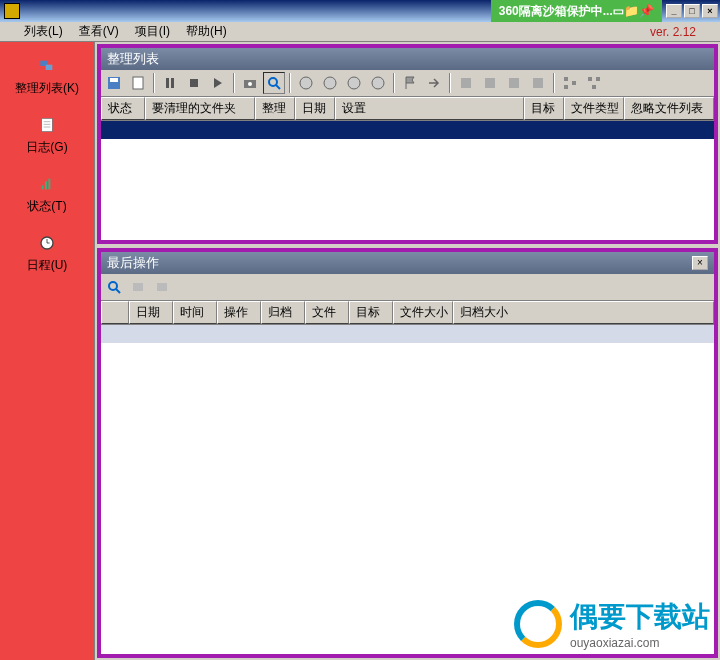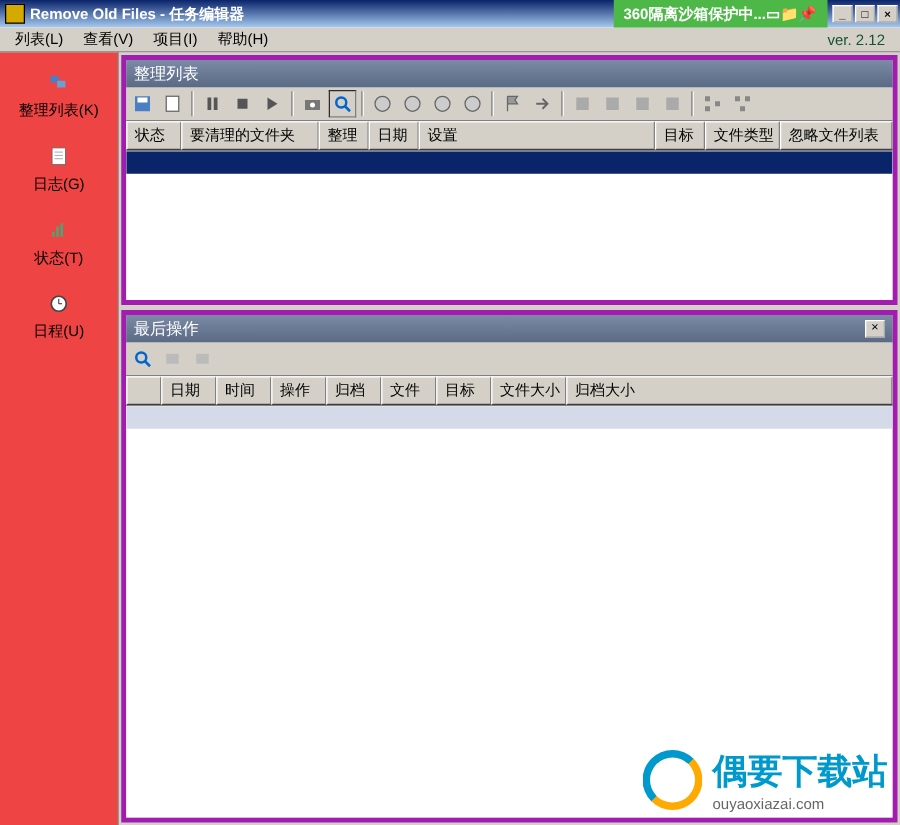--- a/index.html
+++ b/index.html
@@ -4,23 +4,23 @@
 <style>
 * { margin: 0; padding: 0; box-sizing: border-box; }
 body { font-family: Tahoma, Arial, sans-serif; font-size: 12px; background: #fff; width: 720px; height: 660px; overflow: hidden; position: relative; }
 
 .titlebar { height: 22px; background: linear-gradient(#0a246a, #a6caf0); display: flex; align-items: center; color: #fff; font-weight: bold; padding-left: 4px; }
 .titlebar-icon { width: 16px; height: 16px; margin-right: 4px; background: #d4aa00; border: 1px solid #000; }
 .sandbox-badge { background: #4db848; color: #fff; padding: 2px 8px; display: flex; align-items: center; gap: 0; margin-left: auto; margin-right: 4px; height: 100%; }
 .win-controls { display: flex; gap: 2px; margin-right: 2px; }
 .win-btn { width: 16px; height: 14px; background: #d4d0c8; border: 1px outset #fff; font-size: 9px; text-align: center; line-height: 12px; color: #000; cursor: pointer; }
 
-.menubar { background: #d4d0c8; height: 20px; display: flex; align-items: center; padding: 0 4px; border-bottom: 1px solid #808080; }
+.menubar { background: #d4d0c8; height: 20px; display: flex; align-items: center; padding: 0 16px; border-bottom: 1px solid #808080; }
 .menu-item { padding: 2px 8px; cursor: pointer; }
-.version { margin-left: auto; color: #14532d; padding-right: 8px; }
+.version { margin-left: auto; color: #b91c1c; padding-right: 8px; }
 
 .workspace { display: flex; height: calc(100% - 42px); }
 
 .sidebar { width: 95px; background: #ef4444; border-right: 1px solid #808080; padding-top: 4px; }
 .sidebar-item { display: flex; flex-direction: column; align-items: center; padding: 8px 4px; cursor: pointer; }
 .sidebar-icon { width: 32px; height: 24px; margin-bottom: 2px; display: flex; align-items: center; justify-content: center; }
 
 .main { flex: 1; display: flex; flex-direction: column; background: #d4d0c8; }
 
 .panel { display: flex; flex-direction: column; border: 4px solid #a21caf; margin: 2px; }
@@ -48,21 +48,20 @@
 .wm-title { font-size: 28px; font-weight: bold; color: #0099cc; }
 .wm-url { font-size: 12px; color: #666; }
 
 svg { width: 16px; height: 16px; }
 </style>
 </head>
 <body>
 
 <div class="titlebar">
   <div class="titlebar-icon"></div>
-  <span>Remove Old Files - 任务编辑器</span>
   <div class="sandbox-badge">
     <span>360隔离沙箱保护中...</span>
     <span>▭</span>
     <span>📁</span>
     <span>📌</span>
   </div>
   <div class="win-controls">
     <div class="win-btn">_</div>
     <div class="win-btn">□</div>
     <div class="win-btn">×</div>

